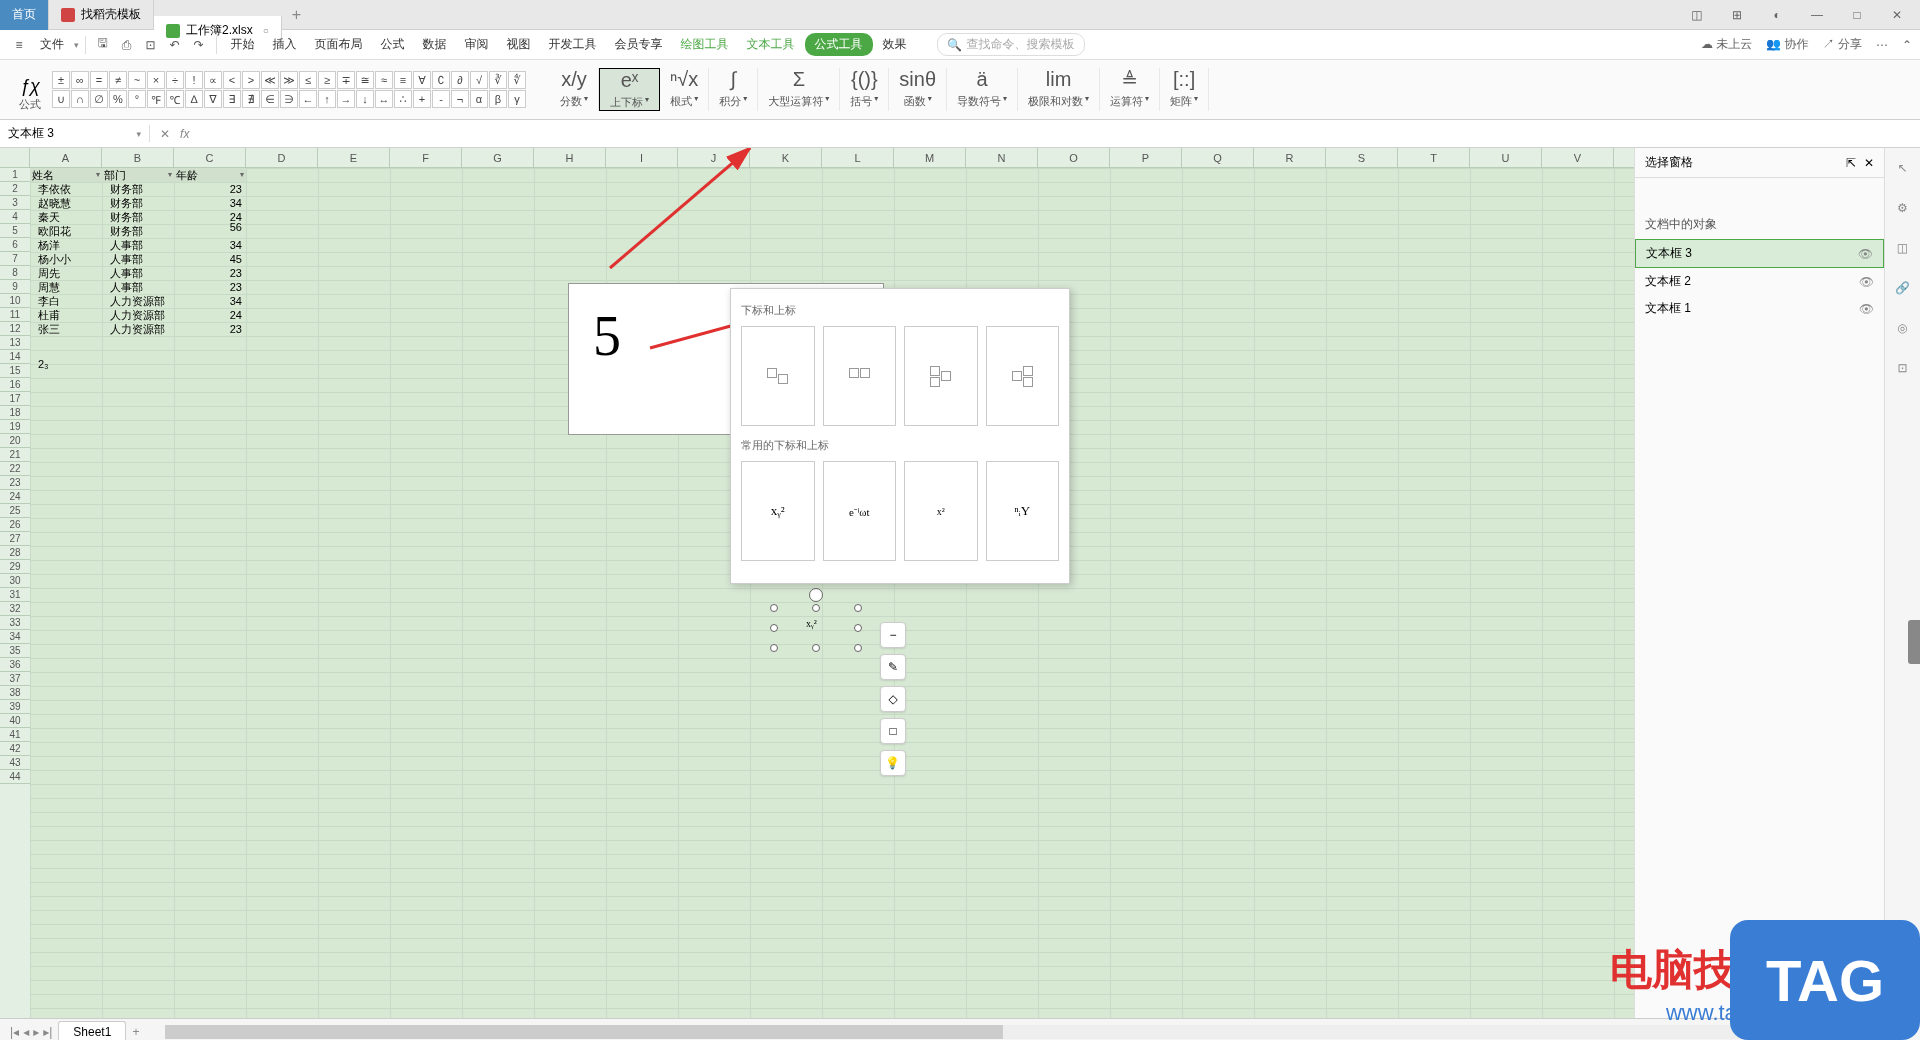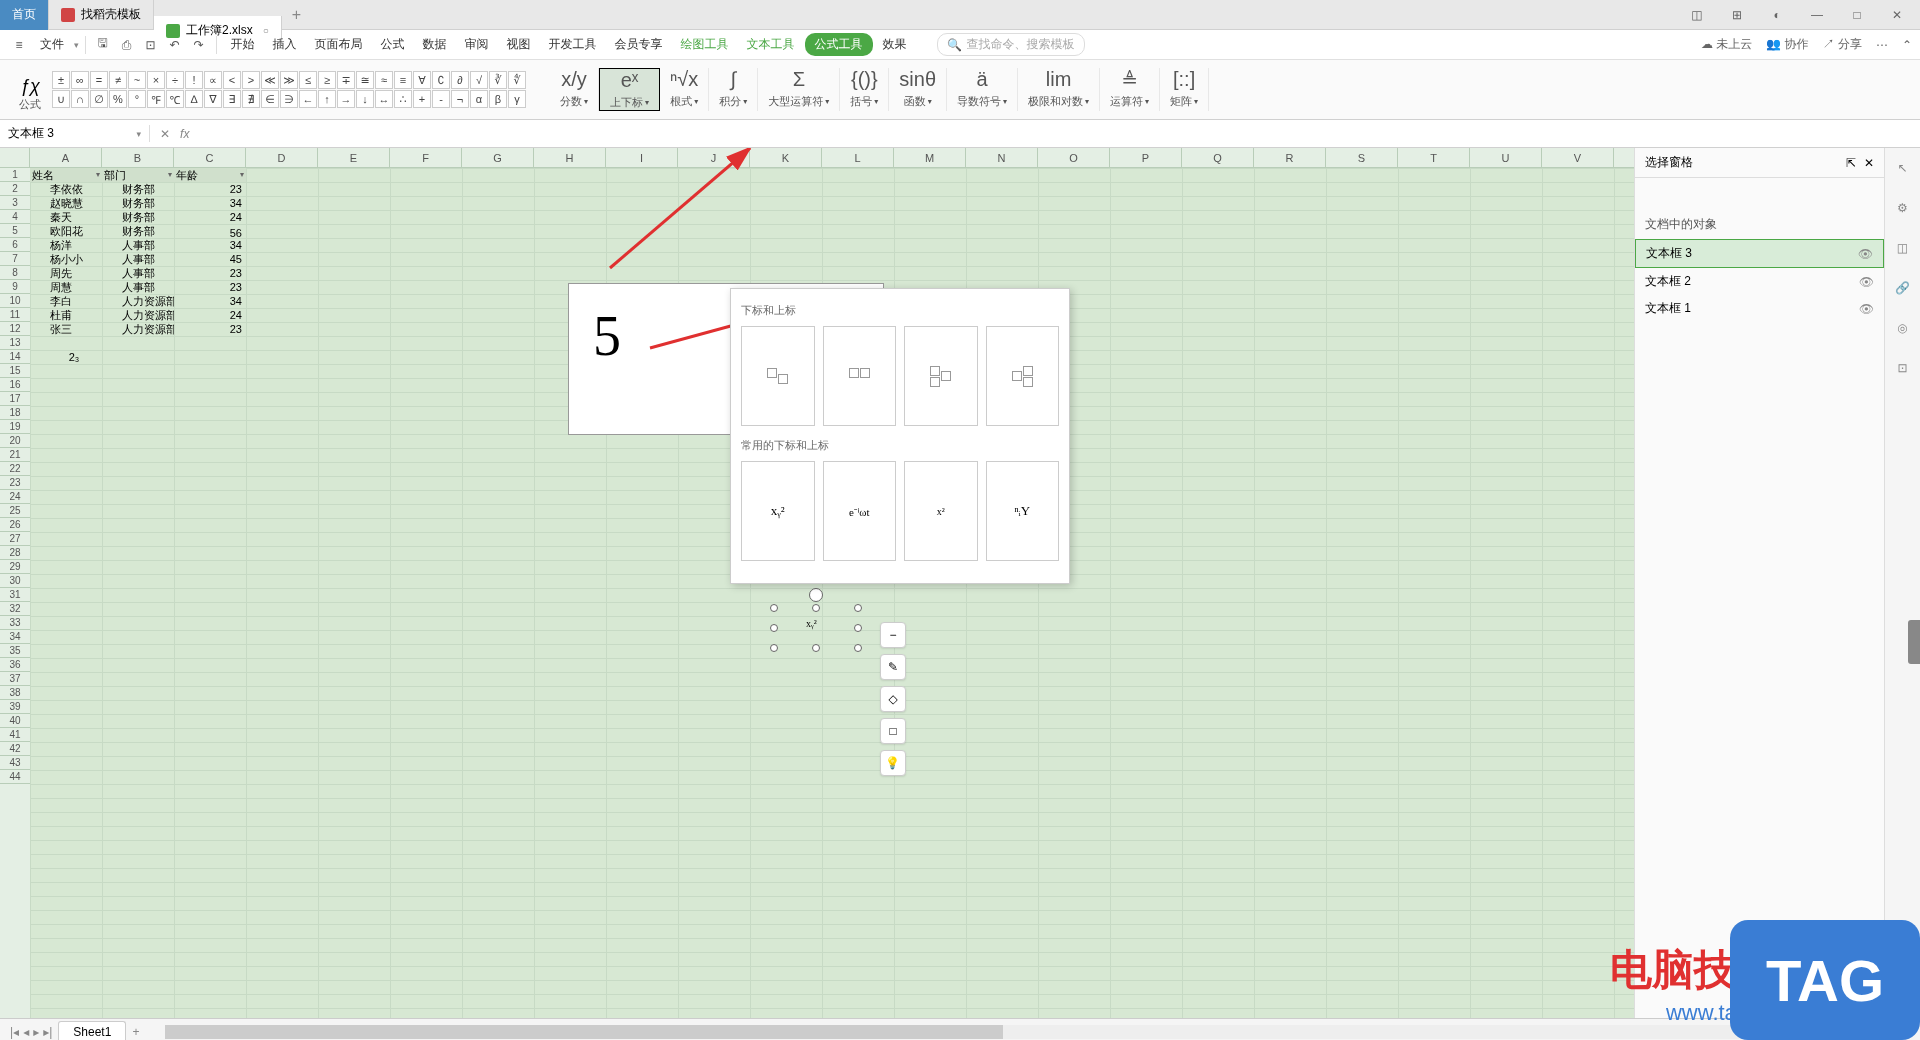--- a/index.html
+++ b/index.html
@@ -31,39 +31,39 @@
 
 .toolbar { height: 60px; display: flex; align-items: center; padding: 4px 10px; border-bottom: 1px solid #d0d0d0; background: #fafafa; gap: 2px; }
 .formula-logo { width: 40px; text-align: center; }
 .formula-logo .fx { font-size: 18px; font-style: italic; margin-top: 8px; }
 .formula-logo .lbl { font-size: 11px; color: #555; }
 .symbol-grid { display: grid; grid-template-columns: repeat(25, 18px); grid-template-rows: repeat(2, 18px); gap: 1px; }
 .sym { width: 18px; height: 18px; border: 1px solid #ccc; display: flex; align-items: center; justify-content: center; font-size: 11px; color: #444; cursor: pointer; background: #fff; }
 .tool-group { display: flex; flex-direction: column; align-items: center; padding: 0 10px; cursor: pointer; color: #555; border-right: 1px solid #e8e8e8; }
 .tool-group.highlighted { background: #d8e4d8; border: 1px solid #000000; }
 .tool-group .ticon { font-size: 20px; height: 26px; }
-.tool-group .tlbl { font-size: 11px; display: flex; align-items: center; gap: 2px; }
+.tool-group .tlbl { font-size: 11px; display: flex; align-items: flex-start; gap: 2px; }
 
 
 .formula-bar { height: 28px; display: flex; align-items: center; border-bottom: 1px solid #d0d0d0; }
 .name-box { width: 150px; border-right: 1px solid #ddd; padding: 0 8px; display: flex; align-items: center; justify-content: space-between; }
 .fx-area { flex: 1; padding: 0 10px; color: #888; display: flex; align-items: center; gap: 10px; }
 
 
 .main { display: flex; height: 870px; }
 .sheet-area { flex: 1; position: relative; overflow: hidden; }
 .col-headers { display: flex; height: 20px; background: #e4efe4; border-bottom: 1px solid #b8cdb8; }
 .corner { width: 30px; border-right: 1px solid #b8cdb8; background: #e4efe4; }
 .col-h { border-right: 1px solid #b8cdb8; text-align: center; line-height: 20px; color: #555; font-size: 11px; }
 .grid-body { display: flex; height: 850px; }
 .row-headers { width: 30px; background: #e4efe4; }
 .row-h { height: 14px; border-bottom: 1px solid #b8cdb8; text-align: center; font-size: 10px; color: #555; line-height: 14px; }
 .cells { flex: 1; position: relative; background: #d7e8d3; }
 .cells::before { content: ""; position: absolute; inset: 0; background-image: linear-gradient(#b8cdb8 1px, transparent 1px), linear-gradient(90deg, #b8cdb8 1px, transparent 1px); background-size: 72px 14px; opacity: 0.5; }
-.data-cell { position: absolute; font-size: 11px; line-height: 14px; padding-left: 20px; white-space: nowrap; overflow: hidden; }
+.data-cell { position: absolute; font-size: 11px; line-height: 14px; padding-left: 8px; white-space: nowrap; overflow: hidden; }
 .col-A { left: 0; width: 72px; } .col-B { left: 72px; width: 72px; } .col-C { left: 144px; width: 72px; text-align: right; padding-right: 4px; }
 .header-cell { background: #d0e0cc; display: flex; justify-content: space-between; padding: 0 2px; }
 .drop-arrow { font-size: 8px; color: #666; }
 
 
 .textbox-5 { position: absolute; left: 538px; top: 115px; width: 316px; height: 152px; background: #fff; border: 1px solid #999; font-size: 56px; padding: 20px 24px; font-family: "Times New Roman", serif; }
 
 
 .dropdown { position: absolute; left: 700px; top: 120px; width: 340px; background: #fff; border: 1px solid #ccc; box-shadow: 2px 2px 8px rgba(0,0,0,0.2); z-index: 100; padding: 10px; }
 .dd-section-title { font-size: 11px; color: #666; margin: 4px 0 8px; }
@@ -460,21 +460,21 @@
           <div class="data-cell col-B" style="top: 14px;">财务部</div>
           <div class="data-cell col-C" style="top: 14px;">23</div>
           <div class="data-cell col-A" style="top: 28px;">赵晓慧</div>
           <div class="data-cell col-B" style="top: 28px;">财务部</div>
           <div class="data-cell col-C" style="top: 28px;">34</div>
           <div class="data-cell col-A" style="top: 42px;">秦天</div>
           <div class="data-cell col-B" style="top: 42px;">财务部</div>
           <div class="data-cell col-C" style="top: 42px;">24</div>
           <div class="data-cell col-A" style="top: 56px;">欧阳花</div>
           <div class="data-cell col-B" style="top: 56px;">财务部</div>
-          <div class="data-cell col-C" style="top: 58px;">56</div>
+          <div class="data-cell col-C" style="top: 52px;">56</div>
           <div class="data-cell col-A" style="top: 70px;">杨洋</div>
           <div class="data-cell col-B" style="top: 70px;">人事部</div>
           <div class="data-cell col-C" style="top: 70px;">34</div>
           <div class="data-cell col-A" style="top: 84px;">杨小小</div>
           <div class="data-cell col-B" style="top: 84px;">人事部</div>
           <div class="data-cell col-C" style="top: 84px;">45</div>
           <div class="data-cell col-A" style="top: 98px;">周先</div>
           <div class="data-cell col-B" style="top: 98px;">人事部</div>
           <div class="data-cell col-C" style="top: 98px;">23</div>
           <div class="data-cell col-A" style="top: 112px;">周慧</div>
@@ -482,21 +482,21 @@
           <div class="data-cell col-C" style="top: 112px;">23</div>
           <div class="data-cell col-A" style="top: 126px;">李白</div>
           <div class="data-cell col-B" style="top: 126px;">人力资源部</div>
           <div class="data-cell col-C" style="top: 126px;">34</div>
           <div class="data-cell col-A" style="top: 140px;">杜甫</div>
           <div class="data-cell col-B" style="top: 140px;">人力资源部</div>
           <div class="data-cell col-C" style="top: 140px;">24</div>
           <div class="data-cell col-A" style="top: 154px;">张三</div>
           <div class="data-cell col-B" style="top: 154px;">人力资源部</div>
           <div class="data-cell col-C" style="top: 154px;">23</div>
-          <div class="data-cell col-A" style="top: 182px; text-align: center; padding-right: 4px;">2₃</div>
+          <div class="data-cell col-A" style="top: 189px; text-align: left; padding-right: 4px;">2₃</div>
         </div>
     </div>
   </div>
 
   <div class="right-panel">
     <div class="rp-header">
       <span>选择窗格</span>
       <span><span style="margin-right:8px">⇱</span><span>✕</span></span>
     </div>
     <div class="rp-subtitle">文档中的对象</div>

